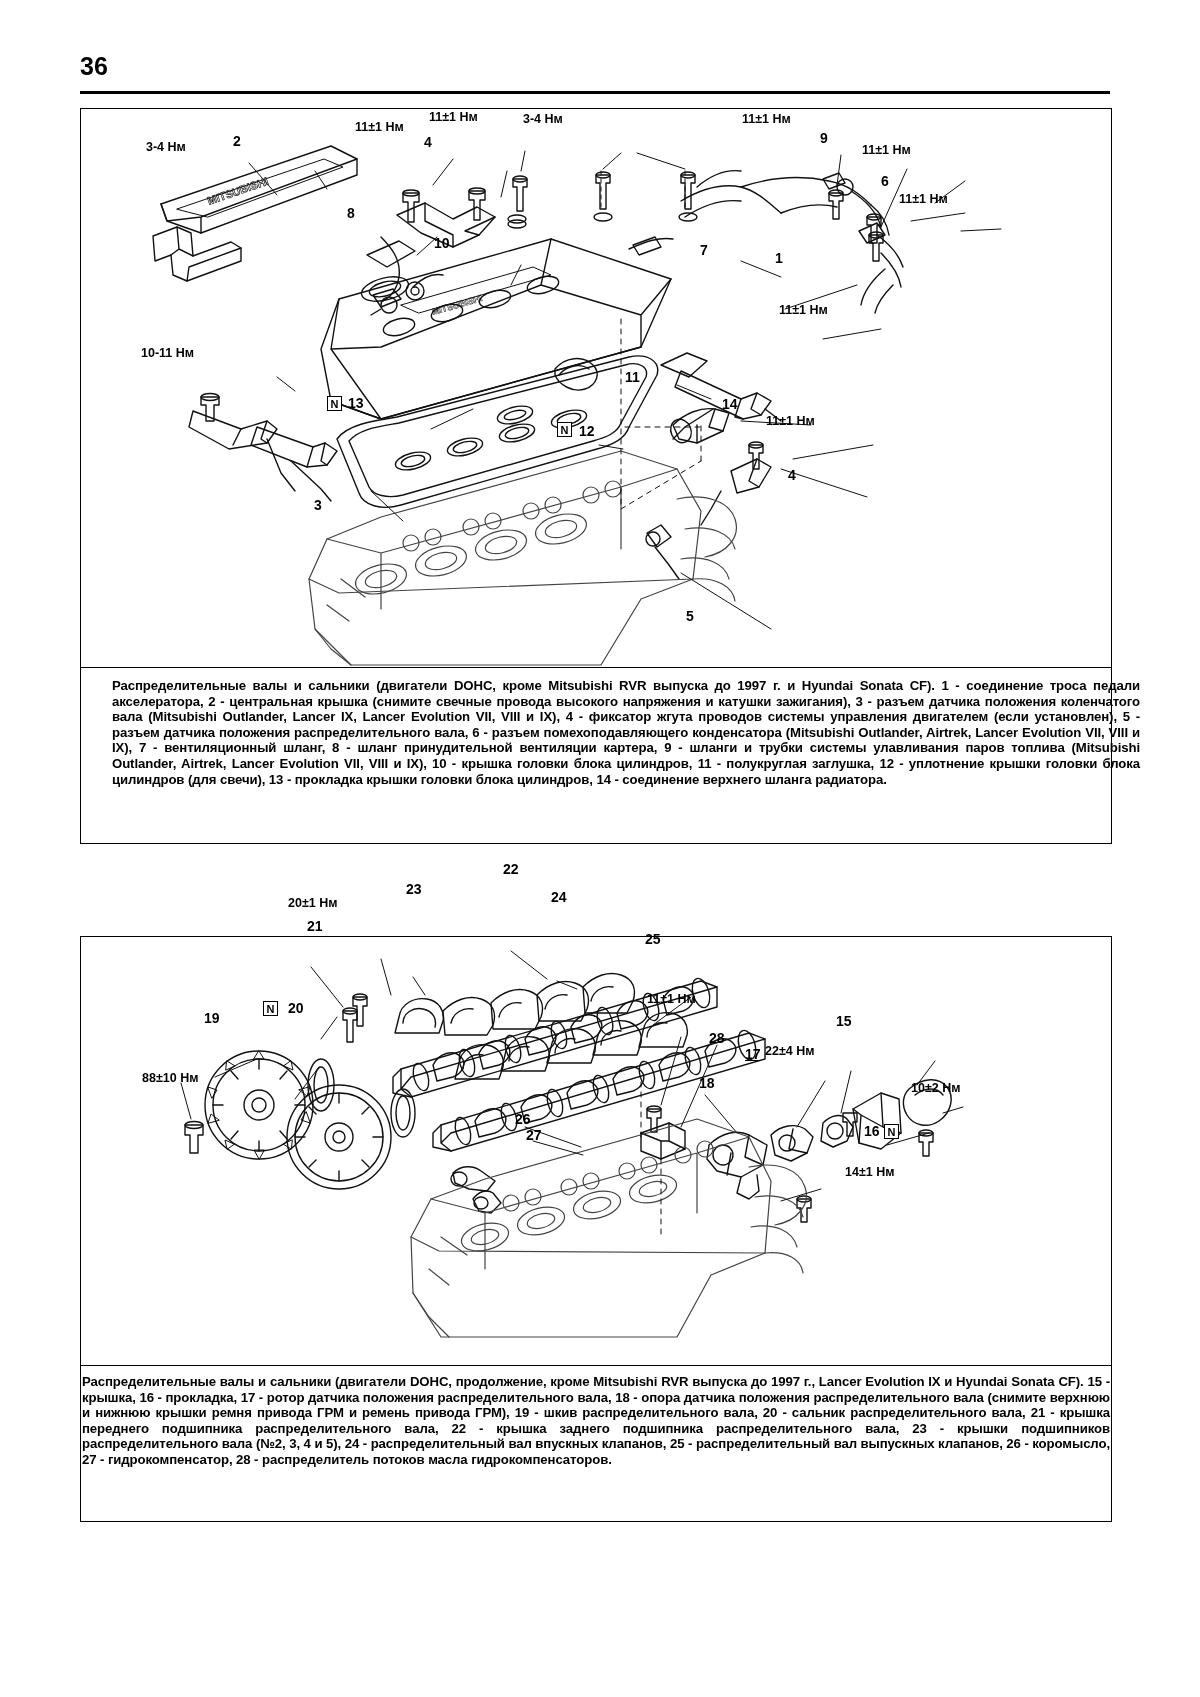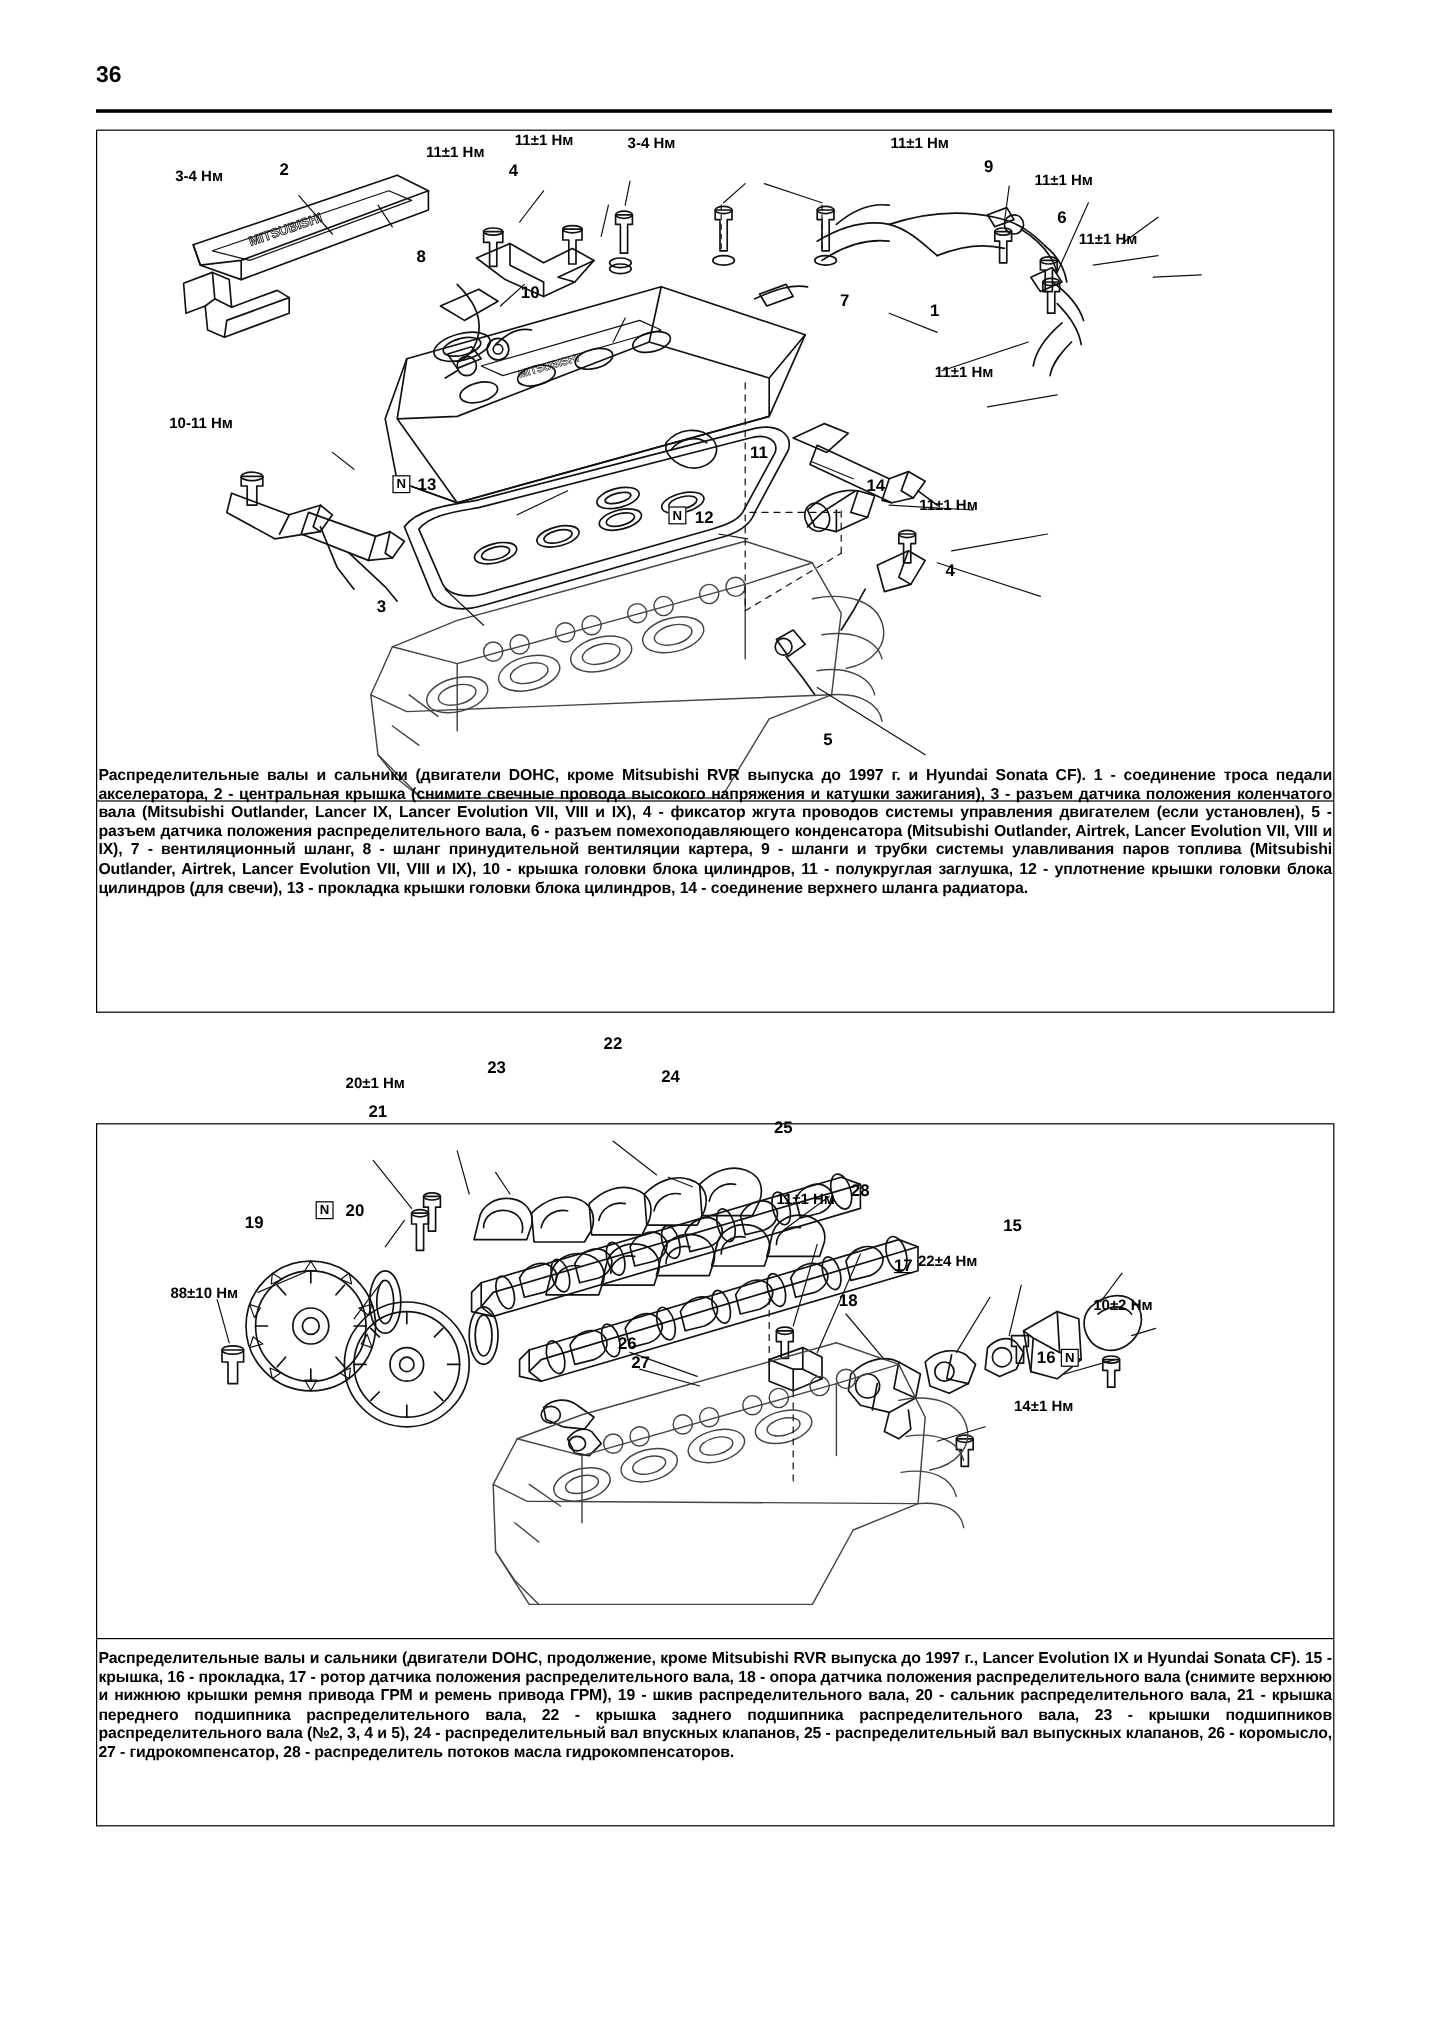--- a/index.html
+++ b/index.html
@@ -27,21 +27,21 @@
     position: absolute;
     left: 80px;
     top: 48px;
     width: 1030px;
     height: 44px;
   }
   .page-number {
     position: absolute;
     left: 0;
     top: 4px;
-    font-size: 19px;
+    font-size: 25px;
     font-weight: bold;
     letter-spacing: 0px;
   }
   .header-title {
     position: absolute;
     left: 0;
     top: 0;
     width: 1030px;
     text-align: center;
     font-size: 24px;
@@ -69,21 +69,21 @@
   .caption {
     position: absolute;
     left: 82px;
     width: 1028px;
     font-size: 13.2px;
     line-height: 15.6px;
     font-weight: bold;
     text-align: justify;
     letter-spacing: -0.1px;
   }
-  #caption-1 { top: 638px; }
+  #caption-1 { top: 678px; margin-left: 30px; }
   #caption-2 { top: 1374px; }
 
   .caption-box {
     position: absolute;
     left: 80px;
     border: 1.5px solid #000;
     border-top: none;
     box-sizing: border-box;
   }
   #caption-box-1 { top: 668px; width: 1032px; height: 176px; }
@@ -635,21 +635,21 @@
   <div class="lbl b" style="left:911px; top:1081px;">10±2 Нм</div>
   <div class="lbl b" style="left:845px; top:1165px;">14±1 Нм</div>
 
   <div class="num" style="left:503px; top:861px;">22</div>
   <div class="num" style="left:406px; top:881px;">23</div>
   <div class="num" style="left:551px; top:889px;">24</div>
   <div class="num" style="left:307px; top:918px;">21</div>
   <div class="num" style="left:645px; top:931px;">25</div>
   <div class="num" style="left:288px; top:1000px;">20</div>
   <div class="num" style="left:204px; top:1010px;">19</div>
-  <div class="num" style="left:709px; top:984px;">28</div>
+  <div class="num" style="left:709px; top:1030px;">28</div>
   <div class="num" style="left:836px; top:1013px;">15</div>
   <div class="num" style="left:745px; top:1046px;text-decoration:underline;">17</div>
   <div class="num" style="left:699px; top:1075px;">18</div>
   <div class="num" style="left:515px; top:1111px;">26</div>
   <div class="num" style="left:526px; top:1127px;">27</div>
   <div class="num" style="left:864px; top:1123px;">16</div>
 
   <div class="nbox" style="left:263px; top:1001px;">N</div>
   <div class="nbox" style="left:884px; top:1124px;">N</div>
 

